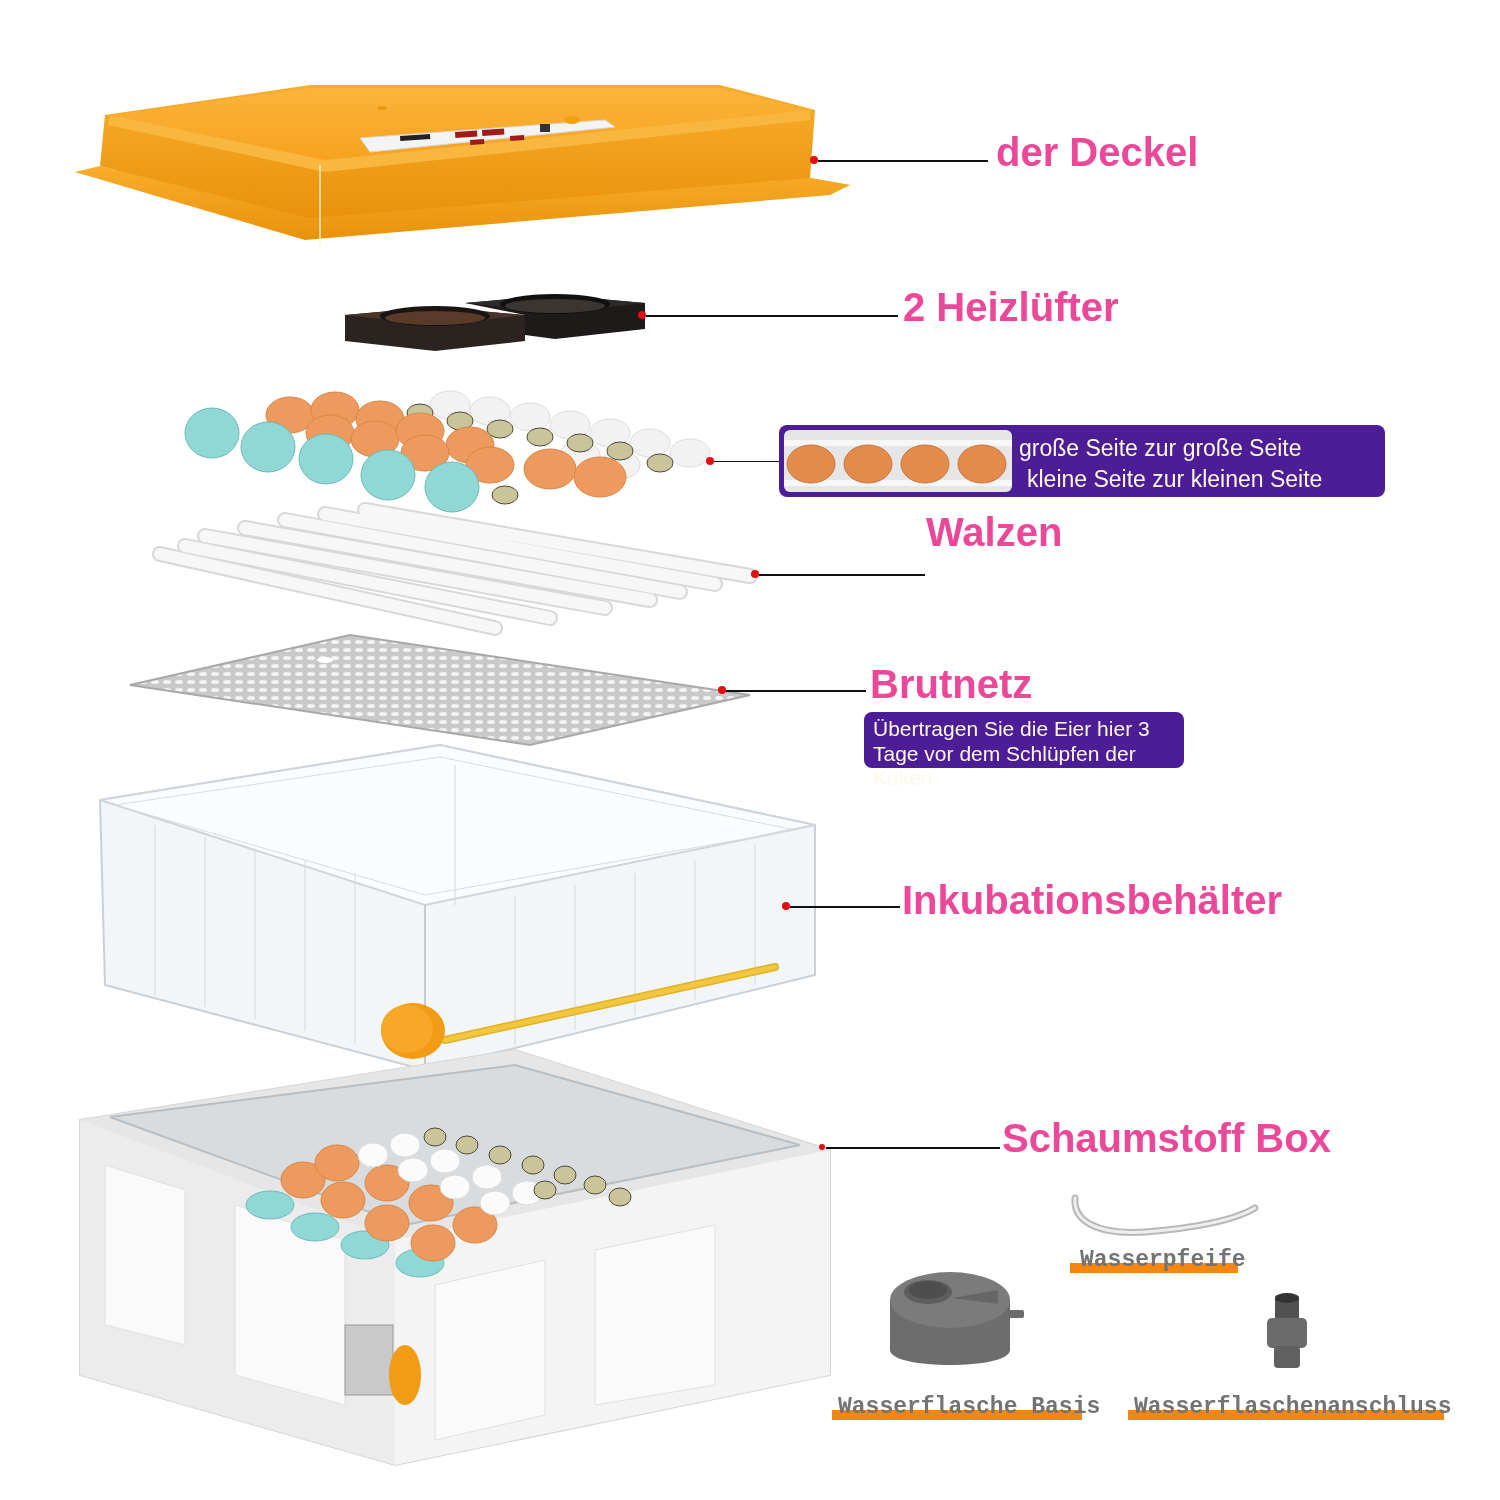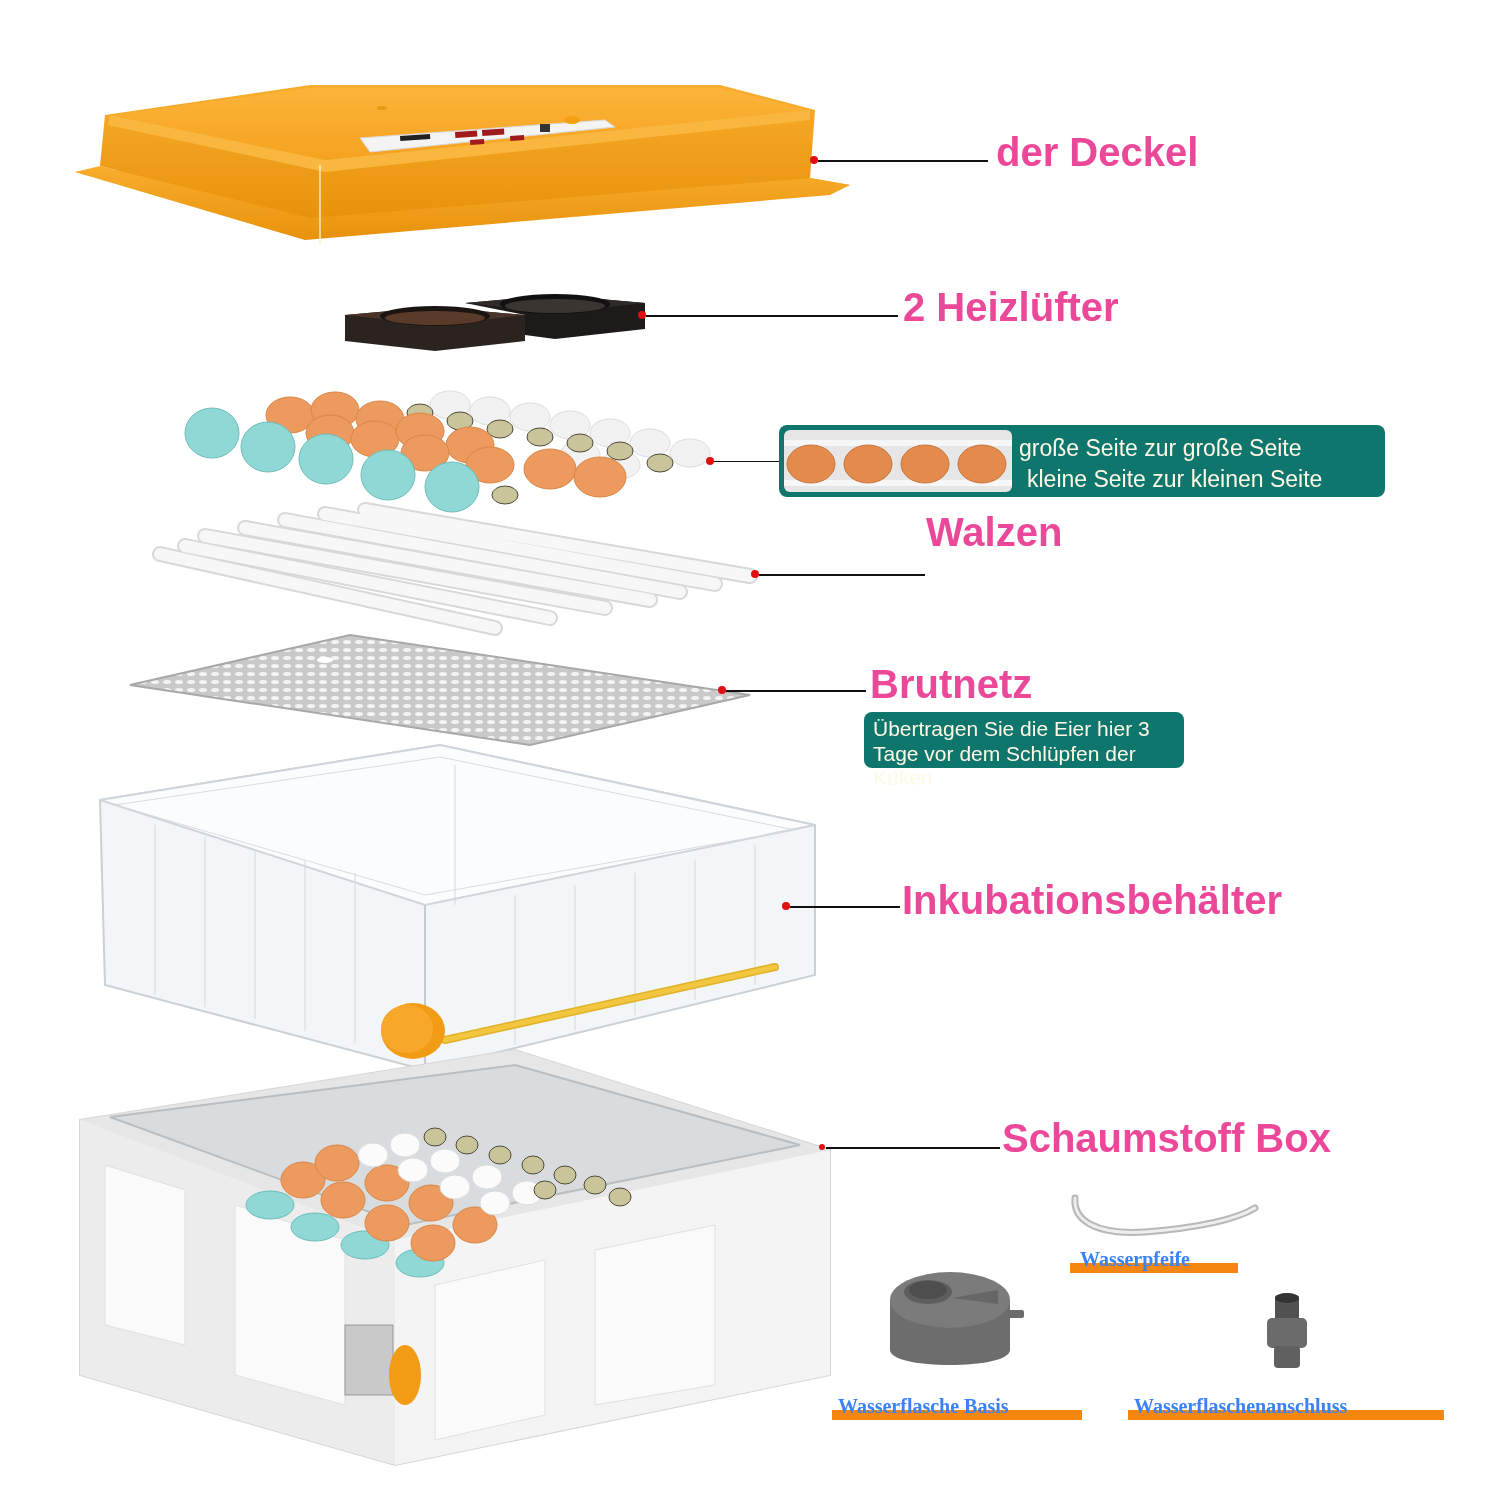--- a/index.html
+++ b/index.html
@@ -2,22 +2,22 @@
 <html><head>
 <meta charset="utf-8">
 <style>
   html, body { margin:0; padding:0; }
   body { width:1500px; height:1500px; background:#ffffff; position:relative; overflow:hidden; font-family:"Liberation Sans", sans-serif; }
   .abs { position:absolute; }
   .label { position:absolute; font-family:"Liberation Sans", sans-serif; font-weight:700; color:#ec4899; white-space:nowrap; line-height:1; }
   .big { font-size:40px; }
   .leader { position:absolute; height:2px; background:#111; }
   .dot { position:absolute; width:8px; height:8px; border-radius:50%; background:#e10f0f; }
-  .orange-box { position:absolute; background:#0f766e; border-radius:8px; color:#fff8e6; font-family:"Liberation Sans", sans-serif; }
-  .acc-label { position:absolute; font-family:Liberation Serif, serif; font-weight:700; font-size:20px; color:#3b82f6; white-space:nowrap; line-height:1; }
+  .orange-box { position:absolute; background:#4c1d95; border-radius:8px; color:#fff8e6; font-family:"Liberation Sans", sans-serif; }
+  .acc-label { position:absolute; font-family:Liberation Mono, monospace; font-weight:700; font-size:23px; color:#737373; white-space:nowrap; line-height:1; }
   .acc-bar { position:absolute; height:10px; background:#f5860f; }
   svg { position:absolute; overflow:visible; }
 </style>
 </head>
 <body>
 
 <div class="abs" style="left:70px;top:80px;width:790px;height:170px;">
   <svg width="790" height="170" viewBox="0 0 790 170">
     <defs>
       <linearGradient id="lidTop" x1="0" y1="0" x2="0" y2="1">

